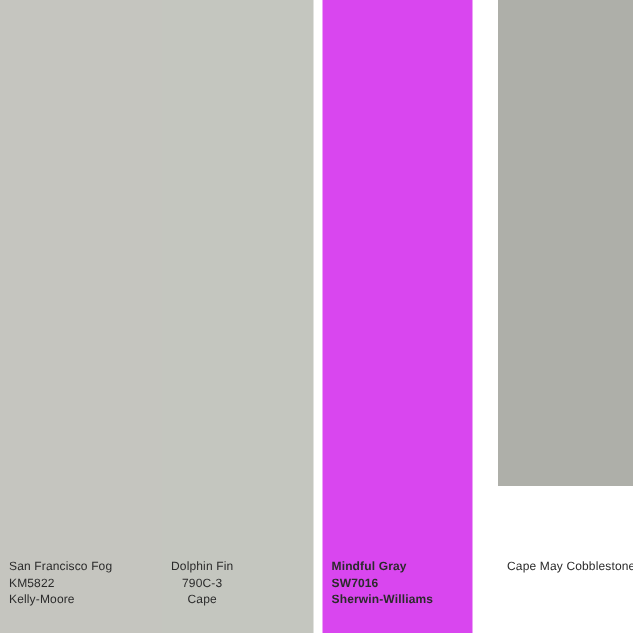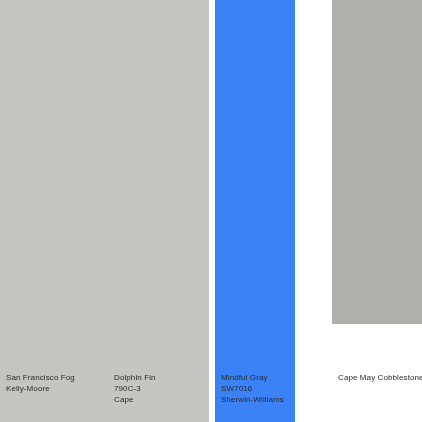--- a/index.html
+++ b/index.html
@@ -39,33 +39,34 @@
   }
 </style>
 </head>
 <body>
 
 <div id="palette-board" style="width: 422px; height: 422px; background: rgb(255, 255, 255);">
 
   <div class="swatch" style="left: 0px; width: 119px; height: 422px; background: rgb(197, 197, 191);">
     <div class="swatch-label" style="color: rgb(43, 43, 43);">
       <span class="label-line">San Francisco Fog</span>
+      <span class="label-line">KM5822</span>
       <span class="label-line">Kelly-Moore</span>
     </div>
   </div>
 
   <div class="swatch" style="left: 108px; width: 101px; height: 422px; background: rgb(196, 198, 191);">
-    <div class="swatch-label" style="color: rgb(43, 43, 43);">
+    <div class="swatch-label" style="color: rgb(43, 43, 43); text-align: center;">
       <span class="label-line">Dolphin Fin</span>
       <span class="label-line">790C-3</span>
       <span class="label-line">Cape</span>
     </div>
   </div>
 
-  <div class="swatch" style="left: 215px; width: 80px; height: 422px; background: #3b82f6;">
+  <div class="swatch" style="left: 215px; width: 100px; height: 422px; background: #d946ef; font-weight: bold;">
     <div class="swatch-label" style="color: rgb(43, 43, 43);">
       <span class="label-line">Mindful Gray</span>
       <span class="label-line">SW7016</span>
       <span class="label-line">Sherwin-Williams</span>
     </div>
   </div>
 
   <div class="swatch" style="left: 332px; width: 101px; height: 324px; background: rgb(174, 175, 169);">
     <div class="swatch-label" style="color: rgb(43, 43, 43);">
       <span class="label-line">Cape May Cobblestone</span>

